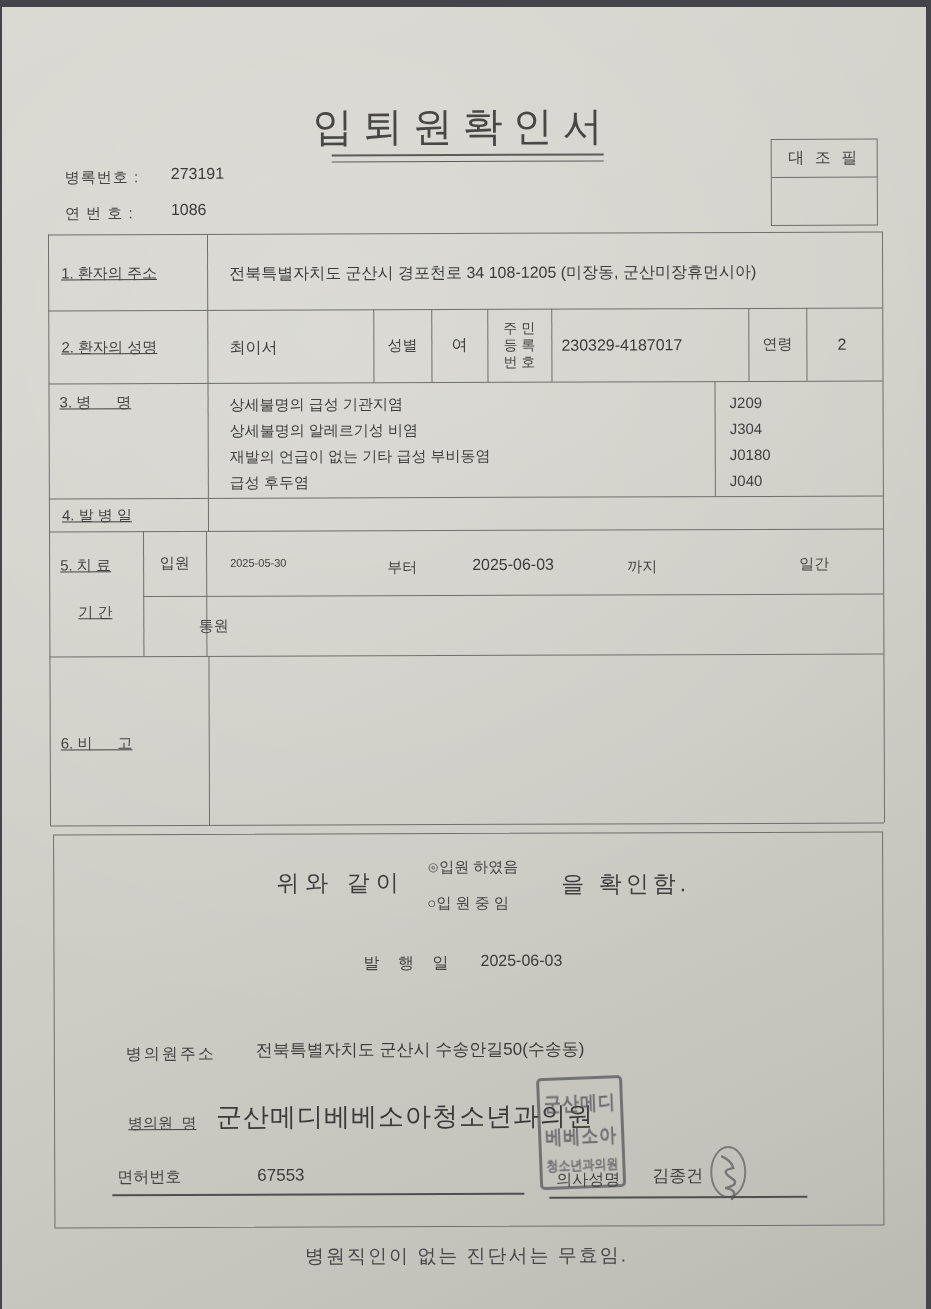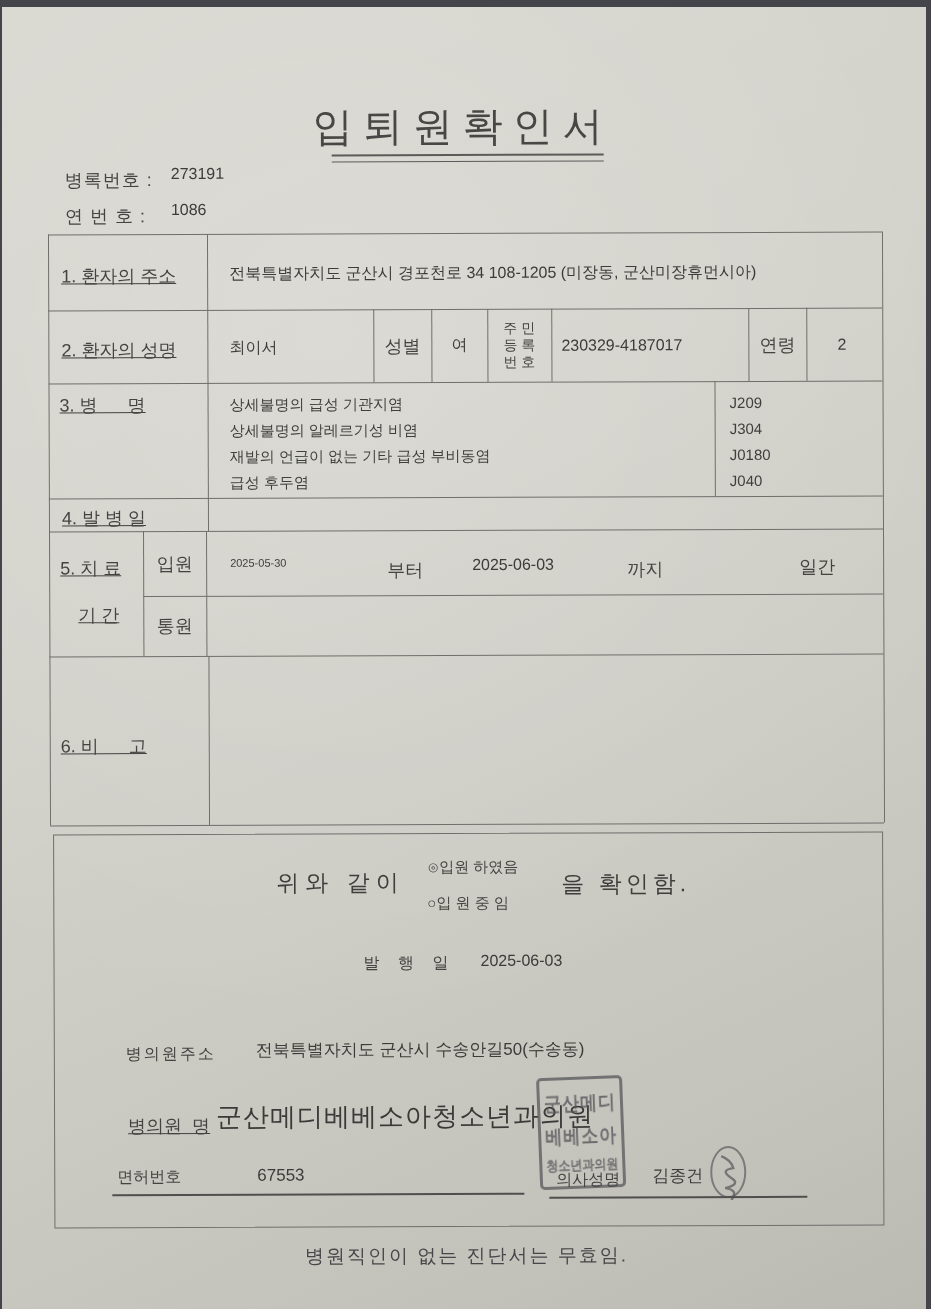--- a/index.html
+++ b/index.html
@@ -16,21 +16,21 @@
     background:
       radial-gradient(130% 90% at 35% 25%, rgba(255,255,255,.18), rgba(0,0,0,0) 60%),
       linear-gradient(155deg,#d7d6cf 0%, #d2d1ca 38%, #ccCBc4 62%, #c3c2bb 85%, #bab9b2 100%);
     background-color:#d1d0c9;
   }
   #content{position:absolute;inset:0;transform:rotate(-0.2deg);transform-origin:50% 40%;}
   .abs{position:absolute;}
   .pre{white-space:pre;text-decoration:underline;}
   .hl{position:absolute;height:1px;background:#6f6f6c;}
   .vl{position:absolute;width:1px;background:#6f6f6c;}
-  .lbl{font-size:18px;color:#434341;}
+  .lbl{font-size:15px;color:#434341;}
   .val{font-size:15px;color:#3c3c3a;}
 
   #doc-title{
     left:50%;top:92px;transform:translateX(-50%);
     font-size:40px;letter-spacing:10px;font-weight:500;color:#474745;
     white-space:nowrap;
   }
   #title-underline{
     left:331px;top:147px;width:272px;height:5px;
     border-top:2px solid #5b5b59;border-bottom:1px solid #5b5b59;
@@ -81,20 +81,23 @@
 </head>
 <body>
 
 <div id="stage">
   <div id="paper">
     <div id="content">
 
       <div class="abs" id="doc-title">입퇴원확인서</div>
       <div class="abs" id="title-underline"></div>
 
+      <div class="abs" id="check-box">
+        <div class="hdr">대 조 필</div>
+      </div>
 
       <div class="abs lbl" style="left:64px;top:160px;letter-spacing:1px;">병록번호 :</div>
       <div class="abs val" style="left:170px;top:157px;font-size:16px;">273191</div>
       <div class="abs lbl" style="left:64px;top:196px;letter-spacing:1px;">연 번 호 :</div>
       <div class="abs val" style="left:170px;top:193px;font-size:16px;">1086</div>
 
       <div class="hl" style="left:47px;top:226px;width:834px;"></div>
       <div class="hl" style="left:47px;top:302px;width:834px;"></div>
       <div class="hl" style="left:47px;top:375px;width:834px;"></div>
       <div class="hl" style="left:47px;top:490px;width:834px;"></div>
@@ -140,21 +143,21 @@
       <div class="abs disease-line" style="left:728px;top:410px;">J304</div>
       <div class="abs disease-line" style="left:728px;top:436px;">J0180</div>
       <div class="abs disease-line" style="left:728px;top:462px;">J040</div>
 
       <div class="abs lbl pre" style="left:60px;top:498px;">4. 발 병 일</div>
       <div class="abs val" style="left:228px;top:498px;"></div>
 
       <div class="abs lbl pre" style="left:58px;top:548px;">5. 치 료</div>
       <div class="abs lbl pre" style="left:76px;top:595px;">기 간</div>
       <div class="abs lbl center-cell" style="left:141px;top:523px;width:63px;height:65px;">입원</div>
-      <div class="abs lbl center-cell" style="left:141px;top:588px;width:63px;height:60px;">통원</div>
+      <div class="abs lbl center-cell" style="left:141px;top:588px;width:63px;height:60px;padding-left:39px;">통원</div>
       <div class="abs val" style="left:228px;top:549px;font-size:11px;">2025-05-30</div>
       <div class="abs lbl" style="left:385px;top:551px;">부터</div>
       <div class="abs val" style="left:470px;top:549px;font-size:16px;">2025-06-03</div>
       <div class="abs lbl" style="left:625px;top:551px;">까지</div>
       <div class="abs lbl" style="left:797px;top:549px;">일간</div>
       <div class="abs val" style="left:228px;top:612px;"></div>
 
       <div class="abs lbl pre" style="left:58px;top:726px;">6. 비      고</div>
       <div class="abs val" style="left:228px;top:726px;"></div>
 

